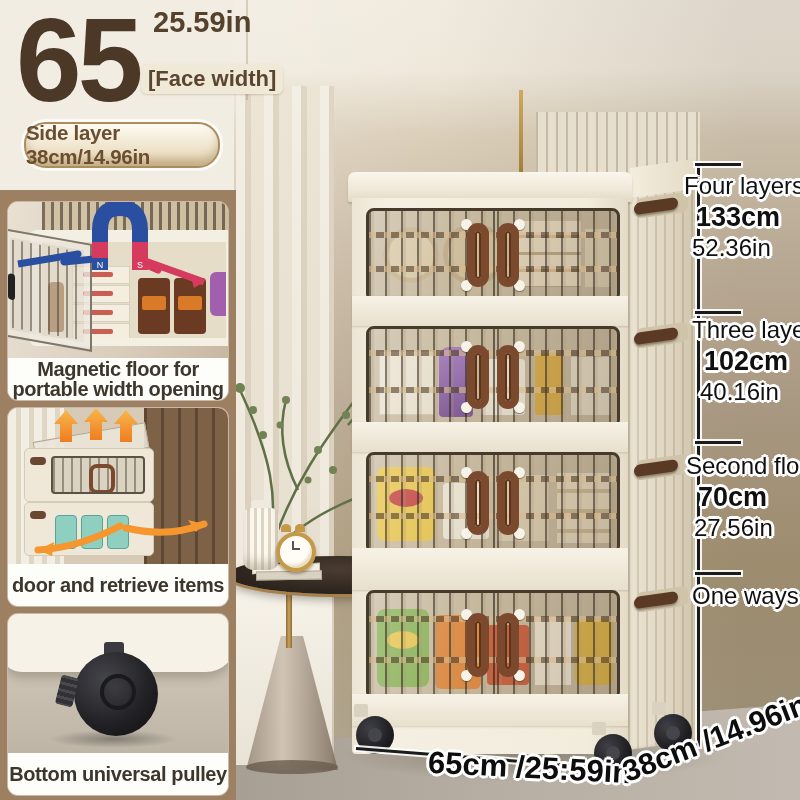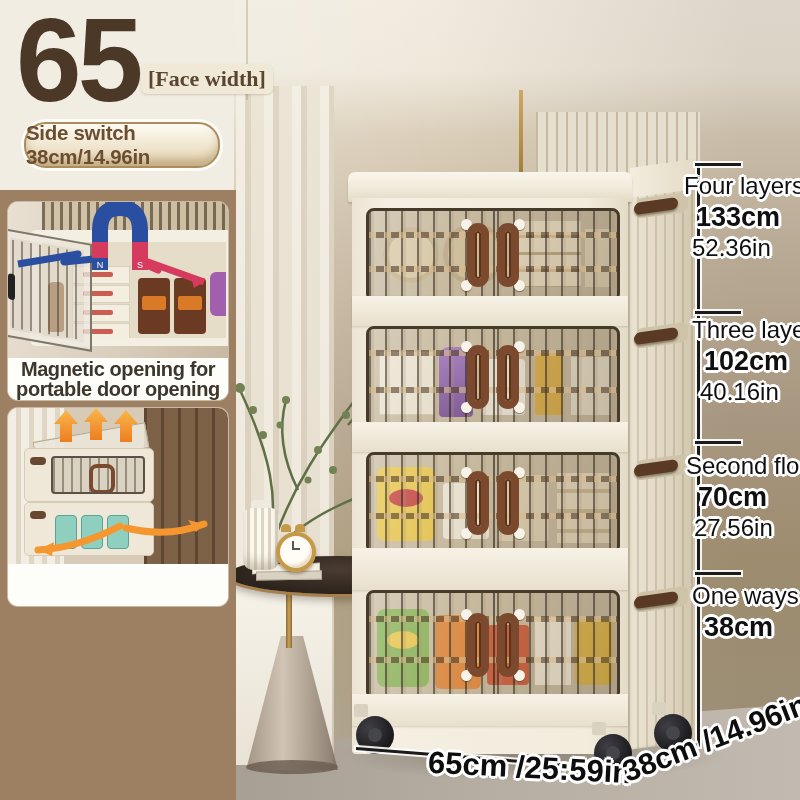--- a/index.html
+++ b/index.html
@@ -69,21 +69,21 @@
   .books{left:252px;top:564px;width:70px;height:16px;}
   .books .b1{position:absolute;left:0;top:0;width:66px;height:7px;background:#f4efe4;border:1px solid #cfc6b4;transform:rotate(-2deg);}
   .books .b2{position:absolute;left:4px;top:7px;width:64px;height:7px;background:#d9d1c2;border:1px solid #b7ac99;transform:rotate(-1deg);}
   .plant-svg{left:228px;top:330px;width:215px;height:240px;}
 
   
   .big-number{left:16px;top:-8px;font-size:118px;font-weight:700;color:#4b3827;letter-spacing:-4px;}
   .inch-label{left:153px;top:6px;font-size:29px;font-weight:700;color:#55412c;}
   .unit-label{left:150px;top:30px;font-size:49px;font-weight:600;color:#4e3b28;letter-spacing:1px;}
   .face-chip{left:141px;top:64px;padding:2px 7px;background:#f0e9d7;border-radius:6px;
-    font-size:22px;font-weight:600;color:#5a462f;box-shadow:0 1px 2px rgba(120,95,60,.25);font-family:Liberation Serif, serif;}
+    font-size:22px;font-weight:600;color:#5a462f;box-shadow:0 1px 2px rgba(120,95,60,.25);}
   .side-badge{
     left:24px;top:122px;width:192px;height:42px;border-radius:22px;
     background:linear-gradient(180deg,#fdfbf3,#ecdfc4 70%,#d9c7a4);
     border:2px solid #ab8d5c;box-shadow:0 0 0 3px rgba(255,255,255,.75),inset 0 -7px 9px rgba(155,125,75,.35);
     display:flex;align-items:center;justify-content:center;
     font-size:20.5px;font-weight:700;color:#6b4e30;letter-spacing:-0.3px;
   }
 
   
   .left-panel{left:0;top:190px;width:236px;height:610px;background:#9d7f61;
@@ -368,22 +368,23 @@
       </div>
     </div>
     <div class="cab-band" style="top:526px;height:32px;"></div>
 
     <div class="wheel" style="left:4px;top:548px;"></div>
     <div class="wheel" style="left:242px;top:566px;"></div>
     <div class="wheel" style="left:302px;top:546px;"></div>
   </div>
 
   <div class="abs big-number">65</div>
+  <div class="abs inch-label">25.59in</div>
   <div class="abs face-chip">[Face width]</div>
-  <div class="abs side-badge">Side switch 38cm/14.96in</div>
+  <div class="abs side-badge">Side layer 38cm/14.96in</div>
 
   <div class="abs left-panel">
 
     <div class="card card1">
       <div class="card-img">
         <div class="c1-topslats"></div>
         <div class="c1-shelf"></div>
         <div class="c1-interior">
           <div class="c1-bottle"></div>
           <div class="c1-boxes">
@@ -403,22 +404,22 @@
           <path d="M196 80 l-14 -8 l4 14 z" fill="#d63a5e"></path>
           <path d="M92 64 L92 28 Q92 6 112 6 Q132 6 132 28 L132 64" fill="none" stroke="#2b4fa0" stroke-width="16"></path>
           <path d="M92 64 L92 40 M132 64 L132 40" stroke="#d63a5e" stroke-width="16"></path>
           <rect x="84" y="56" width="16" height="12" fill="#2b4fa0"></rect>
           <rect x="124" y="56" width="16" height="12" fill="#d63a5e"></rect>
           <text x="92" y="66" font-size="9" fill="#fff" font-family="Liberation Sans,sans-serif" text-anchor="middle">N</text>
           <text x="132" y="66" font-size="9" fill="#fff" font-family="Liberation Sans,sans-serif" text-anchor="middle">S</text>
         </svg>
       </div>
       <div class="card-caption">
-        <span>Magnetic opening for</span>
-        <span>portable door opening</span>
+        <span>Magnetic floor for</span>
+        <span>portable width opening</span>
       </div>
     </div>
 
     <div class="card card2">
       <div class="card-img">
         <div class="c2-curtain"></div>
         <div class="c2-wood"></div>
         <div class="c2-cab">
           <div class="c2-lid"></div>
           <div class="c2-unit u1">
@@ -450,23 +451,37 @@
           </g>
           <g fill="none" stroke="#f5962f" stroke-width="7" stroke-linecap="round">
             <path d="M112 118 Q 70 140 30 142"></path>
             <path d="M118 120 Q 160 130 196 116"></path>
           </g>
           <path d="M30 142 l16 -8 l-2 14 z" fill="#f5962f"></path>
           <path d="M196 116 l-16 -4 l8 12 z" fill="#f5962f"></path>
         </svg>
       </div>
       <div class="card-caption">
-      </div>
-    </div>
-
+        <span>door and retrieve items</span>
+      </div>
+    </div>
+
+    <div class="card card3">
+      <div class="card-img">
+        <div class="c3-cabcorner"></div>
+        <div class="c3-shadow"></div>
+        <div class="caster-mount"></div>
+        <div class="caster-wheel"></div>
+        <div class="caster-brake"></div>
+      </div>
+      <div class="card-caption">
+        <span>Bottom universal pulley</span>
+        <span></span>
+      </div>
+    </div>
   </div>
 
   <div class="abs mline vline"></div>
   <div class="abs mline tick" style="top:163px;"></div>
   <div class="abs mline tick" style="top:311px;"></div>
   <div class="abs mline tick" style="top:441px;"></div>
   <div class="abs mline tick" style="top:572px;"></div>
 
   <div class="abs mgroup" style="left:684px;top:172px;">
     <div class="mlabel outline">Four layers</div>
@@ -478,21 +493,20 @@
     <div class="mcm outline">102cm</div>
     <div class="minch outline">40.16in</div>
   </div>
   <div class="abs mgroup" style="left:686px;top:452px;">
     <div class="mlabel outline">Second floor</div>
     <div class="mcm outline">70cm</div>
     <div class="minch outline">27.56in</div>
   </div>
   <div class="abs mgroup" style="left:692px;top:582px;">
     <div class="mlabel outline">One ways</div>
-    <div class="mcm outline">38cm</div>
   </div>
 
   <div class="abs mline" style="left:356px;top:747px;width:258px;height:3px;transform:rotate(4.5deg);transform-origin:left center;"></div>
   <div class="abs mline" style="left:613px;top:770px;width:88px;height:3px;transform:rotate(-18deg);transform-origin:left center;"></div>
   <div class="abs dim-label outline" style="left:428px;top:750px;font-size:31px;transform:rotate(3deg);">65cm /25:59in</div>
   <div class="abs dim-label outline" style="left:624px;top:756px;font-size:30px;transform:rotate(-21deg);transform-origin:left center;">38cm /14.96in</div>
 
 </div>
 
 </body></html>

